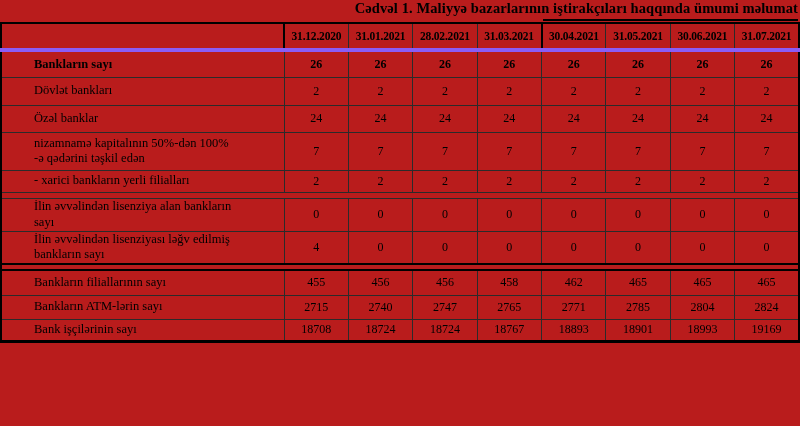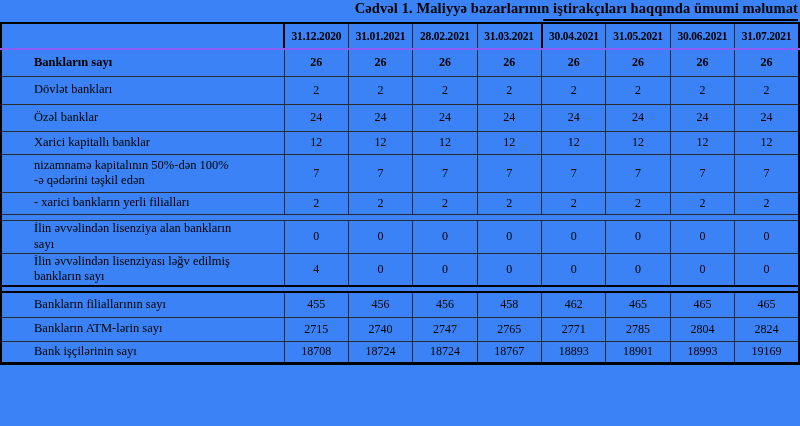--- a/index.html
+++ b/index.html
@@ -1,19 +1,19 @@
 <!DOCTYPE html>
 <html><head>
 <meta charset="utf-8">
 <style>
   html,body{margin:0;padding:0;background:#fff;}
   .page{
     position:relative;
     width:800px;height:426px;
-    background:#3b82f6;
+    background:#b91c1c;
     font-family:"Liberation Serif","DejaVu Serif",serif;
     color:#000;
     overflow:hidden;
     text-decoration:underline;
   }
   .title{
     position:absolute;
     top:0;left:0;right:2px;
     text-align:right;
     font-size:14.5px;
@@ -40,21 +40,21 @@
     border:1px solid #2b2b2b;
     padding:0;
     overflow:hidden;
   }
   thead th{
     font-size:11.5px;
     font-weight:bold;
     text-align:center;
     vertical-align:middle;
     height:24px;
-    border-bottom:2px solid #8b5cf6;
+    border-bottom:4px solid #8b5cf6;
     letter-spacing:-0.2px;
   }
   th.corner{
     border-right:2px solid #000;
   }
   th.thickleft{
     border-left:2px solid #000;
   }
   td.lbl{
     font-size:12.5px;
@@ -151,31 +151,20 @@
         <td class="lbl ind2">Özəl banklar</td>
         <td class="val">24</td>
         <td class="val">24</td>
         <td class="val">24</td>
         <td class="val">24</td>
         <td class="val">24</td>
         <td class="val">24</td>
         <td class="val">24</td>
         <td class="val">24</td>
       </tr>
-      <tr class="r3">
-        <td class="lbl ind2">Xarici kapitallı banklar</td>
-        <td class="val">12</td>
-        <td class="val">12</td>
-        <td class="val">12</td>
-        <td class="val">12</td>
-        <td class="val">12</td>
-        <td class="val">12</td>
-        <td class="val">12</td>
-        <td class="val">12</td>
-      </tr>
       <tr class="r4">
         <td class="lbl ind3">nizamnamə kapitalının 50%-dən 100%
 -ə qədərini təşkil edən</td>
         <td class="val">7</td>
         <td class="val">7</td>
         <td class="val">7</td>
         <td class="val">7</td>
         <td class="val">7</td>
         <td class="val">7</td>
         <td class="val">7</td>

